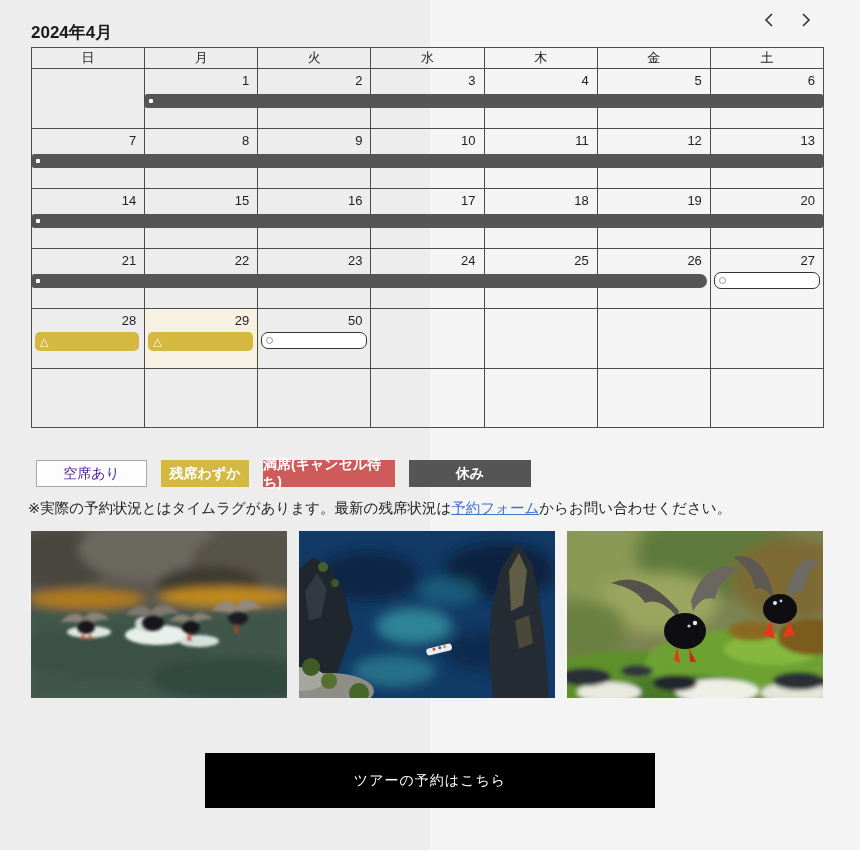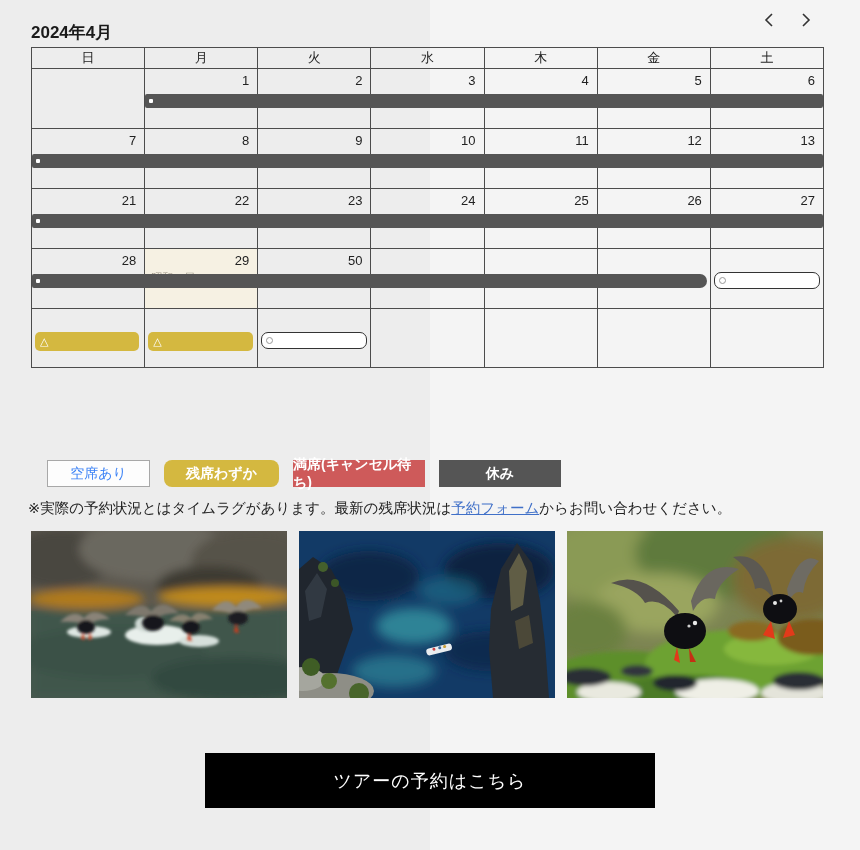--- a/index.html
+++ b/index.html
@@ -30,34 +30,34 @@
   .event.closed.round-right { border-top-right-radius:7px; border-bottom-right-radius:7px; }
   .event.few { background: var(--few_bg); border-radius:5px; }
   .event.available { background:#fff; border:1px solid #333; border-radius:7px; }
   .mk-dot { width:4px; height:4px; background:#fff; border-radius:1px; margin-left:4px; }
   .mk-triangle { color:#fff; font-size:11px; line-height:1; margin-left:5px; }
   .mk-circle { width:7px; height:7px; border:1px solid #999; border-radius:50%; margin-left:4px; }
   
   .legend { position:absolute; left:36px; top:460px; display:flex; gap:14px; }
   .legend-item { height:27px; display:flex; align-items:center; justify-content:center;
     font-size:14px; font-weight:bold; color:#fff; }
-  .legend-item.available { width:103px; background:var(--available_bg); border:1px solid var(--available_border); color:#3b82f6; font-weight:normal;margin-left:11px; }
-  .legend-item.few { width:115px; background:var(--few_bg);border-radius:8px; }
+  .legend-item.available { width:111px; background:var(--available_bg); border:1px solid var(--available_border); color:#4c1d95; font-weight:normal; }
+  .legend-item.few { width:88px; background:var(--few_bg); }
   .legend-item.full { width:132px; background:var(--full_bg); }
   .legend-item.closed { width:122px; background:var(--closed_bg); }
   
   .note { position:absolute; left:28px; top:499px; font-size:14.5px; color:#222; }
   .note a { color:var(--link); text-decoration:underline; cursor:pointer;margin-top:40px; }
   
   .photos { position:absolute; left:31px; top:531px; display:flex; gap:12px; }
   .photo { width:256px; height:167px; overflow:hidden; }
   .photo svg { display:block; width:256px; height:167px; }
   
   .cta { position:absolute; left:205px; top:753px; width:450px; height:55px;
-    background:var(--cta_bg); color:#fff; border:none; font-size:18px; letter-spacing:1px;
+    background:var(--cta_bg); color:#fff; border:none; font-size:14px; letter-spacing:1px;
     cursor:pointer; font-family:"Liberation Sans","DejaVu Sans",sans-serif; }
 </style>
 </head>
 <body>
 
 <div id="page">
 
   <h2 class="cal-title">2024年4月</h2>
 
   <div class="cal-nav">
@@ -128,20 +128,43 @@
               <div class="date-num">10</div>
             </td>
             <td>
               <div class="date-num">11</div>
             </td>
             <td>
               <div class="date-num">12</div>
             </td>
             <td>
               <div class="date-num">13</div>
+            </td>
+          </tr>
+          <tr>
+            <td>
+              <div class="date-num">14</div>
+            </td>
+            <td>
+              <div class="date-num">15</div>
+            </td>
+            <td>
+              <div class="date-num">16</div>
+            </td>
+            <td>
+              <div class="date-num">17</div>
+            </td>
+            <td>
+              <div class="date-num">18</div>
+            </td>
+            <td>
+              <div class="date-num">19</div>
+            </td>
+            <td>
+              <div class="date-num">20</div>
             </td>
           </tr>
           <tr>
             <td>
               <div class="date-num">21</div>
             </td>
             <td>
               <div class="date-num">22</div>
             </td>
             <td>

